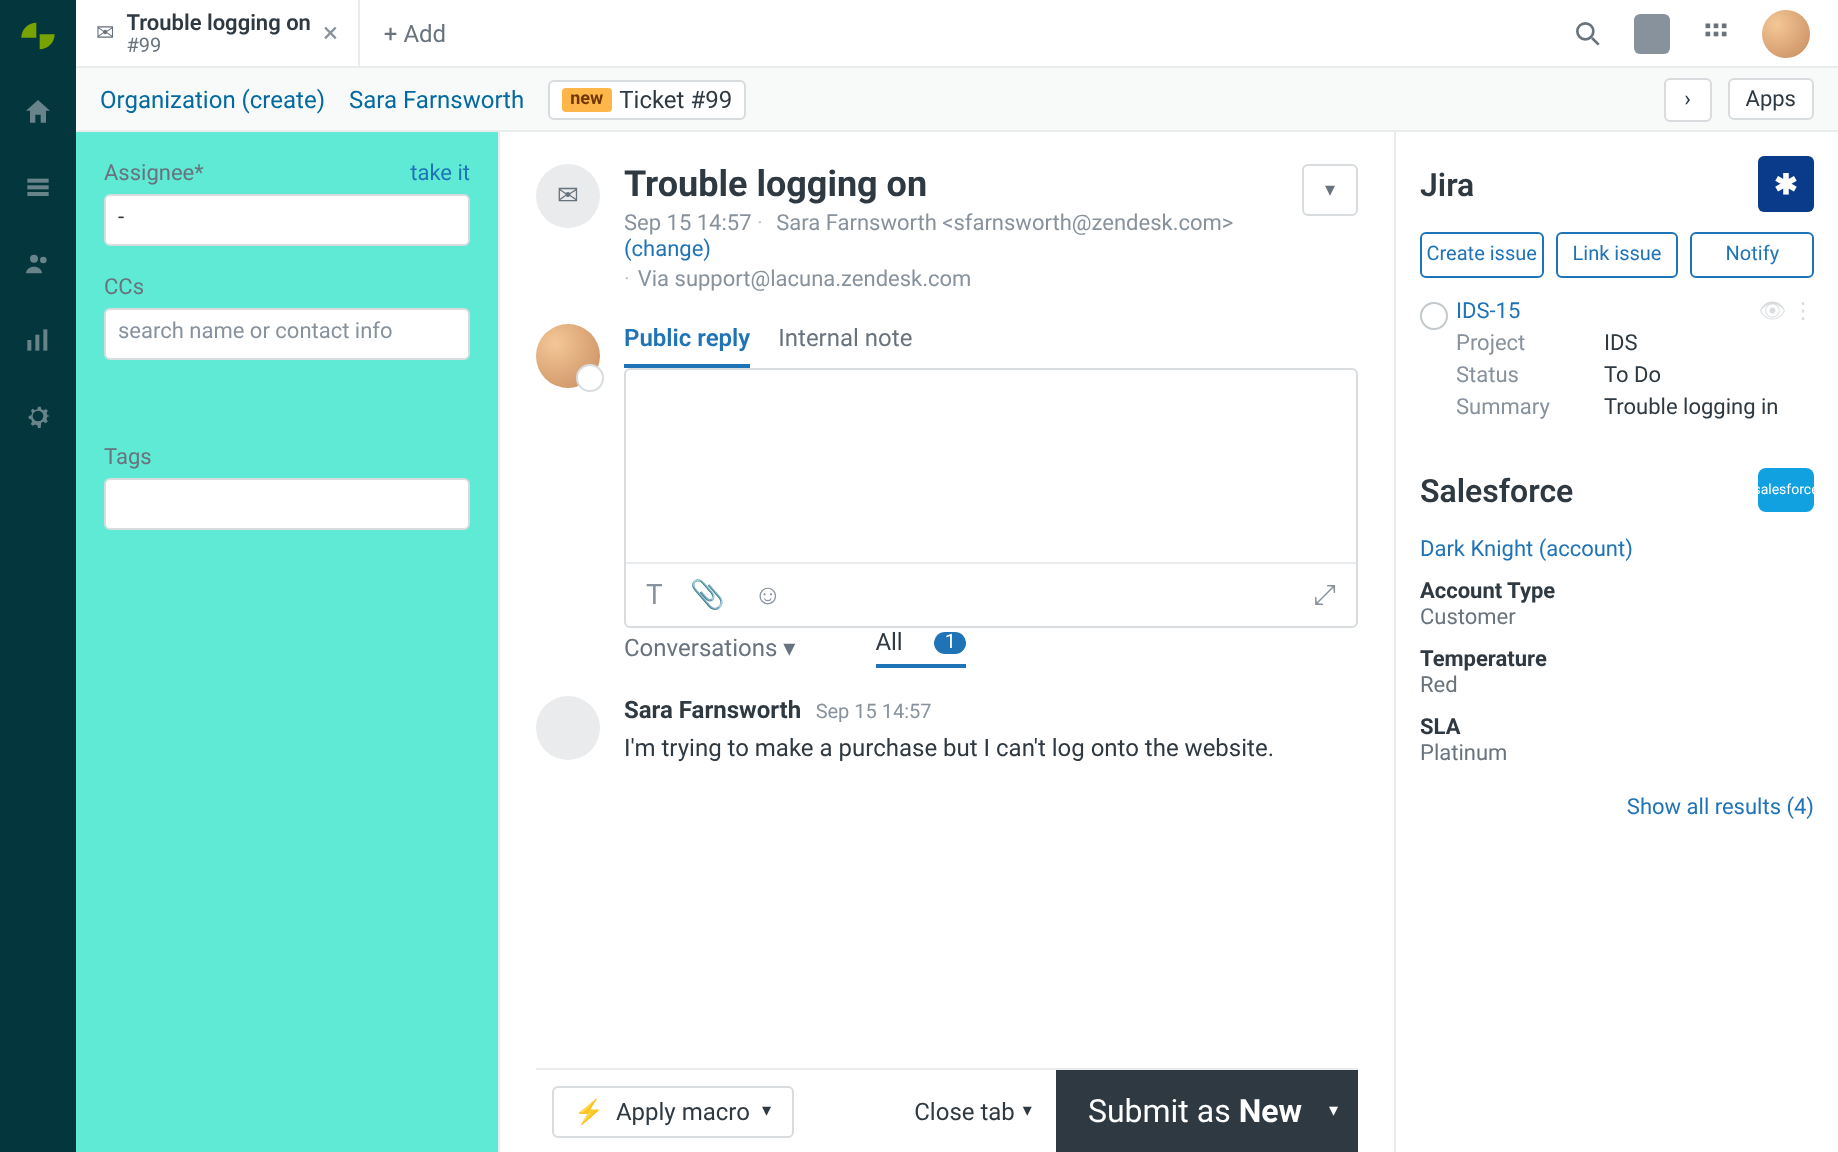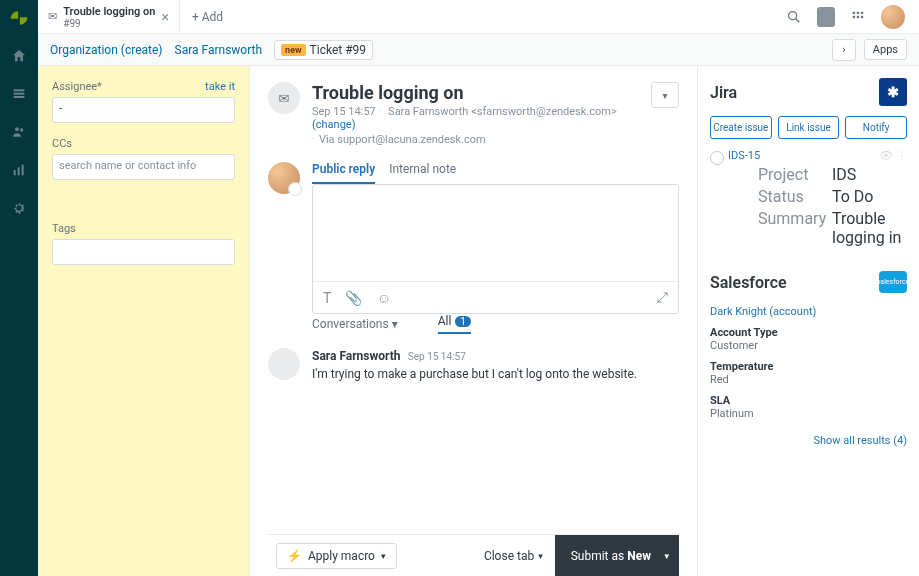--- a/index.html
+++ b/index.html
@@ -21,21 +21,21 @@
 .chatbox::after { content:""; position:absolute; bottom:-4px; left:6px; border:4px solid transparent; border-top-color:#87929d; }
 .avatar { width: 24px; height: 24px; border-radius: 50%; background: radial-gradient(circle at 30% 30%, #f4c797, #c78b5d); }
 .crumbrow { height: 32px; background: #f8f9f9; border-bottom: 1px solid #e9ebed; display: flex; align-items: center; padding: 0 12px; gap: 12px; font-size: 12px; }
 .crumb-org, .crumb-name { color: #0369a1; }
 .newchip { background: #ffb648; color: #703800; font-size: 9px; font-weight: 700; padding: 1px 4px; border-radius: 2px; margin-right: 4px; text-transform: lowercase; }
 .tickettab { display:flex; align-items:center; border:1px solid #d8dcde; background:#fff; border-radius:3px; padding:2px 6px; }
 .crumbrow .right { margin-left: auto; display:flex; gap:8px; align-items:center; }
 .nextbtn { width:24px; height:22px; border:1px solid #d8dcde; border-radius:3px; background:#fff; display:flex; align-items:center; justify-content:center; cursor:pointer; font-size:11px; }
 .appsbtn { border:1px solid #d8dcde; background:#fff; border-radius:3px; padding:3px 8px; font-size:11px; cursor:pointer; }
 .content { flex:1; display:flex; overflow:hidden; }
-.sidepanel { width: 212px; border-right: 1px solid #e9ebed; padding: 14px; background:#fef9c3; font-size:11px; color:#68737d; }
+.sidepanel { width: 212px; border-right: 1px solid #e9ebed; padding: 14px; background:#5eead4; font-size:11px; color:#68737d; }
 .fieldlbl { display:flex; justify-content:space-between; margin-bottom:4px; }
 .takeit { color:#1f73b7; cursor:pointer; }
 .fakeinput { border:1px solid #d8dcde; border-radius:3px; height:26px; padding:4px 6px; color:#2f3941; margin-bottom:14px; background:#fff; }
 .fakeinput.ph { color:#87929d; }
 .center { flex:1; padding: 16px 18px 0 18px; overflow:auto; display:flex; flex-direction:column; }
 .tickethdr { display:flex; gap:12px; }
 .mailicon { width:32px; height:32px; border-radius:50%; background:#e9ebed; display:flex; align-items:center; justify-content:center; color:#68737d; }
 .tickettitle { font-size:18px; font-weight:700; color:#2f3941; }
 .meta { font-size:11px; color:#87929d; margin-top:2px; }
 .meta .chg { color:#1f73b7; cursor:pointer; }
@@ -47,45 +47,45 @@
 .composerbox { flex:1; }
 .ctabs { display:flex; gap:14px; font-size:12px; }
 .ctab { padding-bottom:6px; cursor:pointer; color:#68737d; }
 .ctab.active { color:#1f73b7; border-bottom:2px solid #1f73b7; font-weight:600; }
 .editor { border:1px solid #d8dcde; border-radius:3px; height:130px; margin-top:0; display:flex; flex-direction:column; }
 .editor .body { flex:1; }
 .editor .tools { height:32px; border-top:1px solid #e9ebed; display:flex; align-items:center; gap:14px; padding:0 10px; color:#87929d; font-size:14px; }
 .editor .tools .r { margin-left:auto; }
 .convhdr { display:flex; gap:40px; font-size:12px; align-items:center; color:#2f3941; padding-left:44px; }
 .convhdr .drop { color:#68737d; cursor:pointer; }
-.convhdr .allfilter { color:#2f3941; border-bottom:2px solid #1f73b7; padding-bottom:4px; display:flex; gap:4px; align-items:center; }
+.convhdr .allfilter { color:#2f3941; border-bottom:2px solid #1f73b7; padding-bottom:4px; display:flex; gap:16px; align-items:center; }
 .badgecount { background:#1f73b7; color:#fff; border-radius:8px; font-size:10px; padding:0 5px; }
 .msg { display:flex; gap:12px; margin-top:14px; }
 .msgav { width:32px; height:32px; border-radius:50%; background:#e9ebed; flex-shrink:0; }
 .msgname { font-weight:700; font-size:12px; }
 .msgtime { font-size:10px; color:#87929d; margin-left:4px; }
 .msgbody { font-size:12px; margin-top:4px; }
 .footer { margin-top:auto; height:42px; border-top:1px solid #e9ebed; display:flex; align-items:center; padding:0 0 0 0; }
 .macro { border:1px solid #d8dcde; border-radius:3px; padding:5px 10px; font-size:12px; display:flex; align-items:center; gap:6px; cursor:pointer; margin-left:8px; }
 .closetab { margin-left:auto; font-size:12px; color:#2f3941; cursor:pointer; padding:0 12px; display:flex; align-items:center; gap:4px;justify-content:space-between; }
-.submit { background:#2f3941; color:#fff; height:42px; display:flex; align-items:center; padding:0 28px 0 16px; font-size:12px; cursor:pointer; position:relative; }
+.submit { background:#2f3941; color:#fff; height:42px; display:flex; align-items:center; padding:0 28px 0 16px; font-size:16px; cursor:pointer; position:relative; }
 .submit .st { font-weight:700; }
 .submit::after { content:"▾"; position:absolute; right:10px; font-size:9px; }
 .rightpanel { width:222px; border-left:1px solid #e9ebed; padding:12px 12px; overflow:auto; font-size:11px; }
 .jiraheader { display:flex; align-items:center; justify-content:space-between; }
 .jiraheader h3 { font-size:16px; color:#2f3941; font-weight:600; }
 .jiralogo { width:28px; height:28px; background:#0a3a8a; border-radius:3px; display:flex; align-items:center; justify-content:center; color:#fff; font-weight:700; font-size:14px; }
 .jirabtns { display:flex; gap:6px; margin-top:10px; }
 .jbtn { flex:1; border:1px solid #1f73b7; color:#1f73b7; text-align:center; padding:5px 2px; border-radius:3px; font-size:10px; cursor:pointer; }
 .section-h { font-weight:700; font-size:11px; margin-top:14px; display:flex; justify-content:space-between; align-items:center; }
 .section-h .gear { color:#c2c8cc; cursor:pointer; }
 .issue { margin-top:10px; padding-left:18px; position:relative; }
 .issue::before { content:""; position:absolute; left:0; top:2px; width:12px; height:12px; border:1px solid #c2c8cc; border-radius:50%; }
 .issuekey { color:#1f73b7; font-weight:400; cursor:pointer; }
-.issuerow { display:flex; gap:20px; margin-top:3px; font-size:16px;margin-left:30px; }
+.issuerow { display:flex; gap:20px; margin-top:3px; font-size:11px; }
 .issuerow .k { color:#87929d; width:54px; }
 .eyes { position:absolute; right:0; top:0; color:#d8dcde; font-size:11px; }
 .sfheader { display:flex; align-items:center; justify-content:space-between; margin-top:24px; }
 .sfheader h3 { font-size:16px; font-weight:600; }
 .sflogo { width:28px; height:22px; background:#12a1e0; border-radius:4px; color:#fff; font-size:7px; display:flex; align-items:center; justify-content:center; }
 .sflink { color:#1f73b7; cursor:pointer; display:block; margin-top:12px; font-size:11px; }
 .sffield { margin-top:8px; font-size:11px; }
 .sffield .k { color:#2f3941; font-weight:700; }
 .sffield .v { color:#68737d; }
 .showall { color:#1f73b7; text-align:right; margin-top:14px; font-size:11px; cursor:pointer; }

